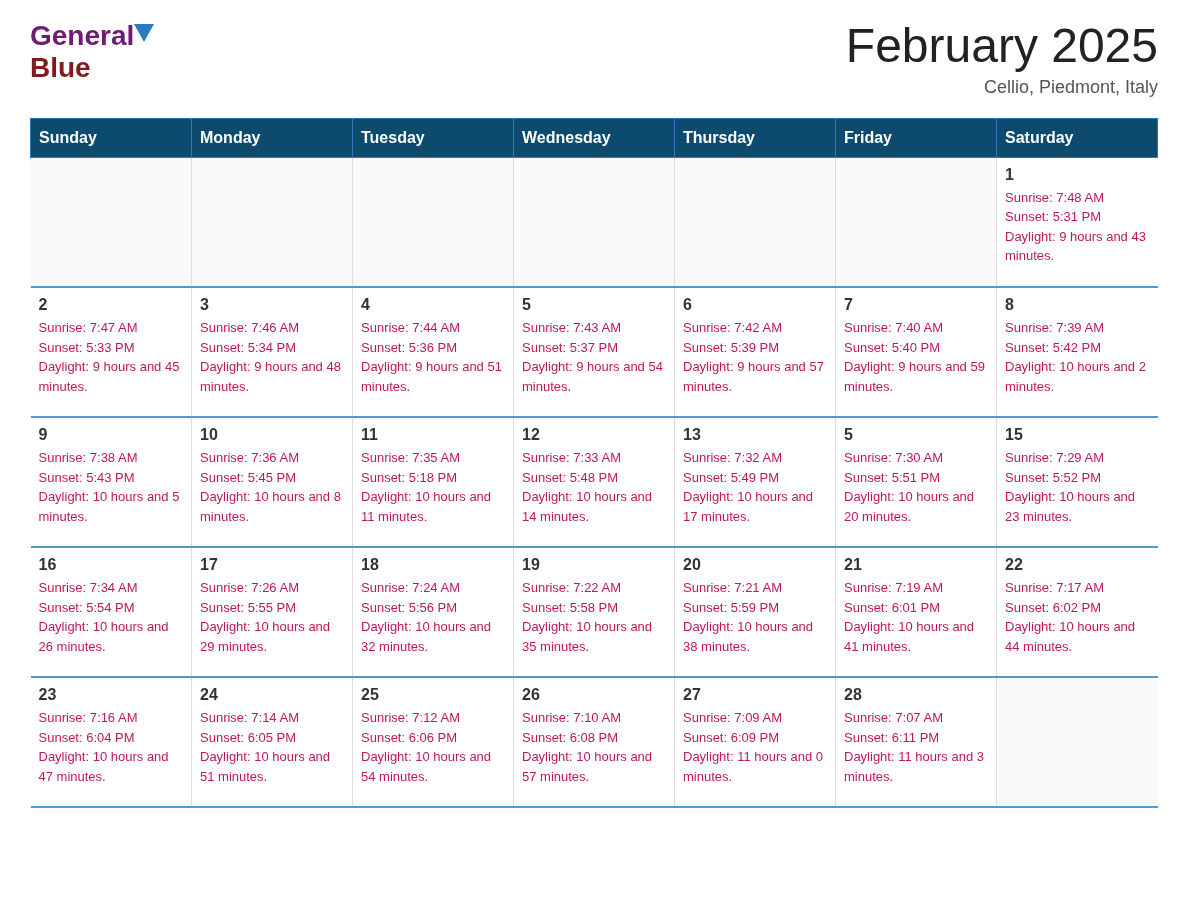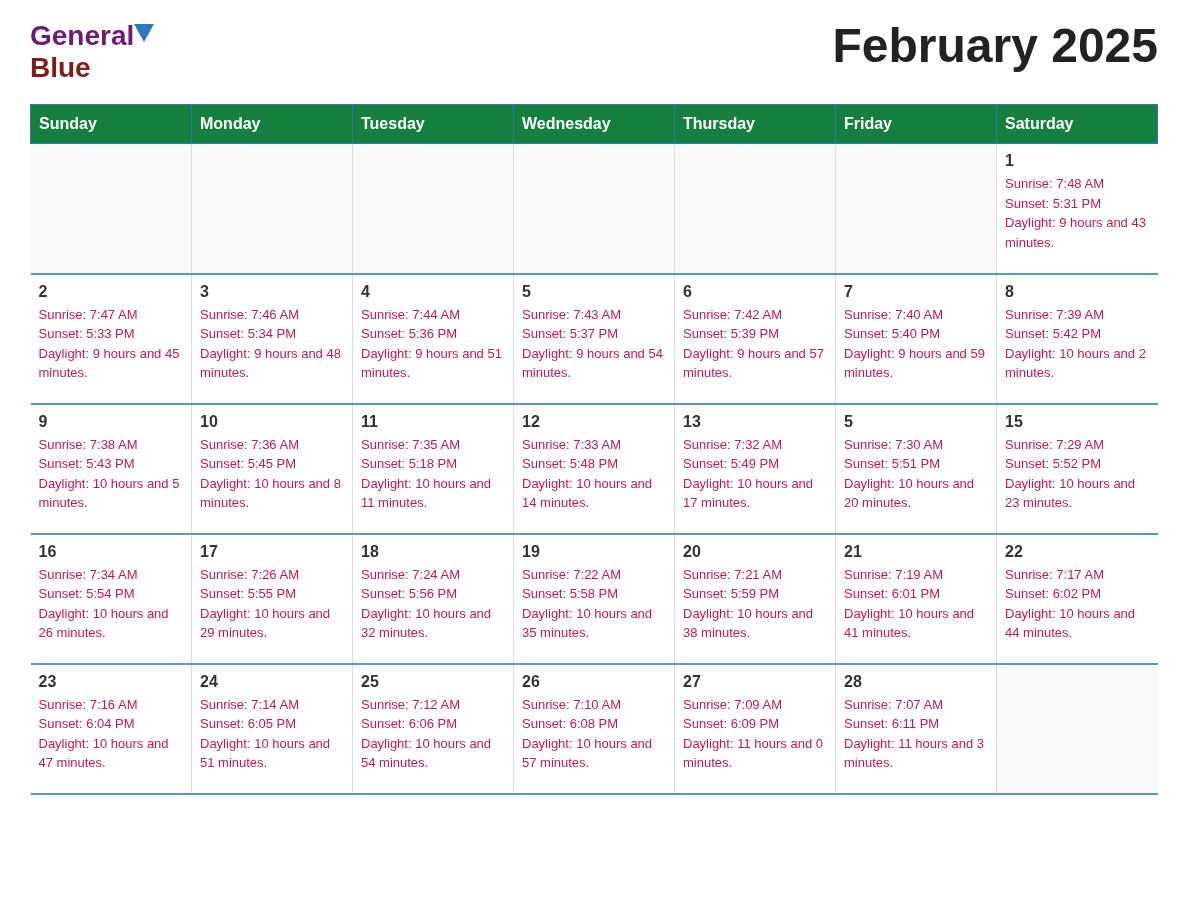--- a/index.html
+++ b/index.html
@@ -38,35 +38,35 @@
       border-right: 10px solid transparent;
       border-top: 18px solid #2a7abf;
       margin-bottom: 6px;
       margin-left: -2px;
     }
     .title-block {
       text-align: right;
     }
     .month-title {
       font-size: 48px;
-      font-weight: bold;
+      font-weight: normal;
       color: #222;
       line-height: 1.1;
     }
     .subtitle {
       font-size: 18px;
       color: #555;
       margin-top: 4px;
     }
     table {
       width: 100%;
       border-collapse: collapse;
     }
     thead tr th {
-      background-color: #15803d;
+      background-color: #0c4a6e;
       color: #fff;
       font-size: 16px;
       font-weight: bold;
       padding: 10px 8px;
       text-align: left;
       border: 1px solid #2a7abf;
     }
     tbody tr {
       border-bottom: 2px solid #5599cc;
     }
@@ -107,20 +107,21 @@
         <span class="logo-general">General</span>
         <div style="display:flex; flex-direction:column; align-items:center; margin-left:2px;">
           <div class="logo-triangle"></div>
         </div>
       </div>
       <span class="logo-blue">Blue</span>
     </div>
   </div>
   <div class="title-block">
     <div class="month-title">February 2025</div>
+    <div class="subtitle">Cellio, Piedmont, Italy</div>
   </div>
 </div>
 
 <table>
   <thead>
     <tr>
     <th>Sunday</th>
         <th>Monday</th>
         <th>Tuesday</th>
         <th>Wednesday</th>

